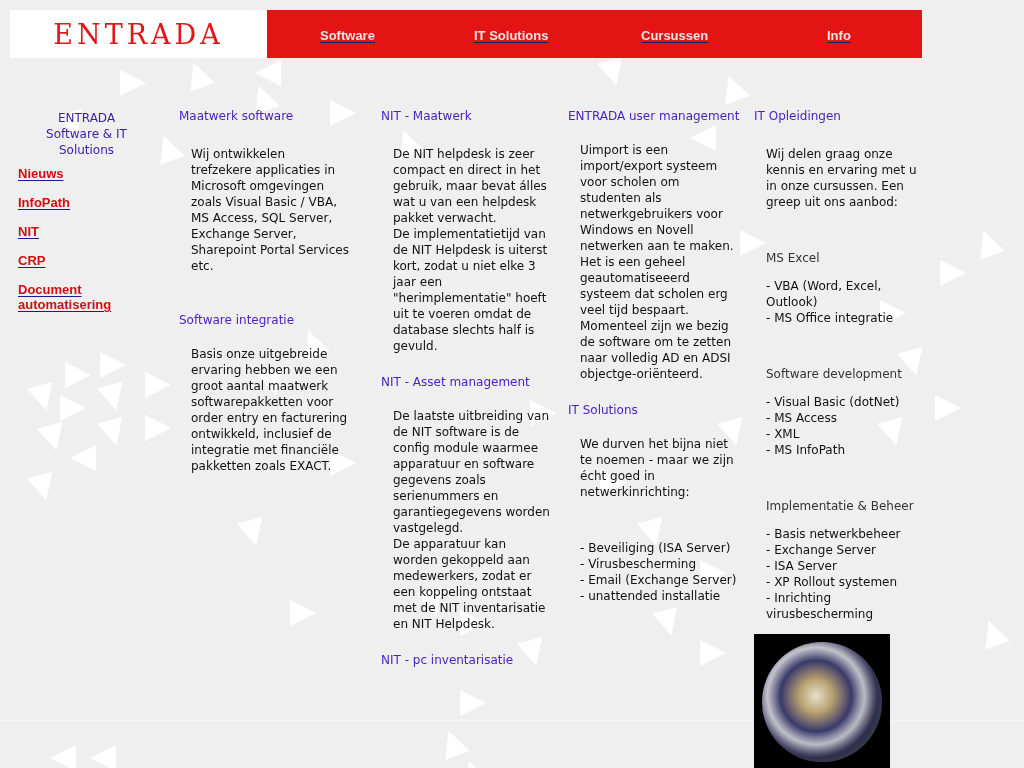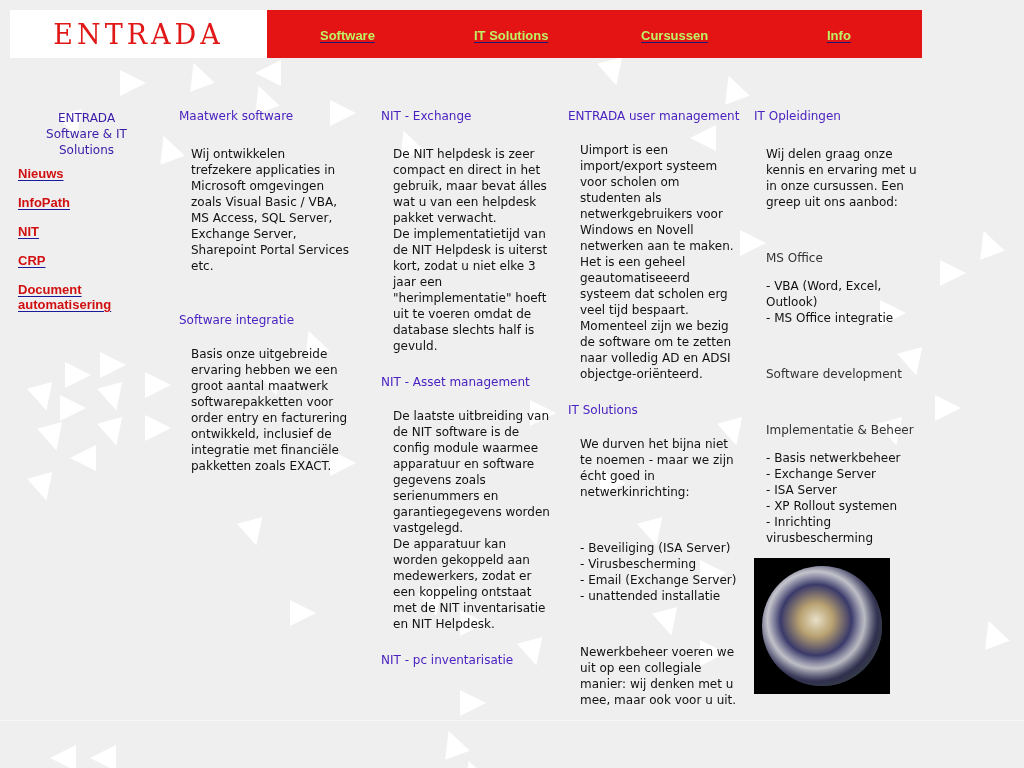--- a/index.html
+++ b/index.html
@@ -8,21 +8,21 @@
     background:#efefef;
     font-family:"DejaVu Sans", sans-serif;
     color:#111;
   }
   .bg-tri { position:absolute; width:0; height:0; z-index:0; }
   .header { position:absolute; top:10px; left:10px; width:912px; height:48px; display:flex; z-index:2; }
   .logo-box { width:257px; height:48px; background:#fff; display:flex; align-items:center; justify-content:center; }
   .logo-text { font-family:"DejaVu Serif", serif; color:#e01818; font-size:27px; letter-spacing:4px; font-weight:normal; }
   .nav { flex:1; background:#e41414; position:relative; }
   .nav a {
-    position:absolute; top:18px; color:#bef264; font-weight:bold; font-size:13px;
+    position:absolute; top:18px; color:#e5e5e5; font-weight:bold; font-size:13px;
     font-family:"Liberation Sans", sans-serif;
     text-decoration:underline; text-decoration-color:#1a1a7a; text-underline-offset:2px;
   }
   .side { position:absolute; left:18px; top:110px; width:160px; z-index:2; }
   .side-brand { color:#3a1aa8; font-size:12px; text-align:center; width:137px; line-height:16px; }
   .side-link {
     display:block; margin-top:14px; color:#d01010; font-weight:bold; font-size:13px;
     font-family:"Liberation Sans", sans-serif; line-height:15px;
     text-decoration:underline; text-decoration-color:#1a1a9a; text-underline-offset:2px;
   }
@@ -126,21 +126,21 @@
   <div class="gap-s"></div>
   <p>Wij ontwikkelen trefzekere applicaties in Microsoft omgevingen zoals Visual Basic / VBA, MS Access, SQL Server, Exchange Server, Sharepoint Portal Services etc.</p>
   <div class="gap-m"></div>
   <div class="gap-s"></div>
   <h3>Software integratie</h3>
   <div style="height:6px"></div>
   <p>Basis onze uitgebreide ervaring hebben we een groot aantal maatwerk softwarepakketten voor order entry en facturering ontwikkeld, inclusief de integratie met financiële pakketten zoals EXACT.</p>
 </div>
 
 <div class="col" style="left:381px">
-  <h3>NIT - Exchange</h3>
+  <h3>NIT - Maatwerk</h3>
   <div class="gap-s"></div>
   <p>De NIT helpdesk is zeer compact en direct in het gebruik, maar bevat álles wat u van een helpdesk pakket verwacht.
 De implementatietijd van de NIT Helpdesk is uiterst kort, zodat u niet elke 3 jaar een "herimplementatie" hoeft uit te voeren omdat de database slechts half is gevuld.</p>
   <div style="height:8px"></div>
   <h3>NIT - Asset management</h3>
   <div style="height:6px"></div>
   <p>De laatste uitbreiding van de NIT software is de config module waarmee apparatuur en software gegevens zoals serienummers en garantiegegevens worden vastgelegd.
 De apparatuur kan worden gekoppeld aan medewerkers, zodat er een koppeling ontstaat met de NIT inventarisatie en NIT Helpdesk.</p>
   <div style="height:8px"></div>
   <h3>NIT - pc inventarisatie</h3>
@@ -156,33 +156,36 @@
   <div style="height:8px"></div>
   <h3>IT Solutions</h3>
   <div style="height:6px"></div>
   <p>We durven het bijna niet te noemen - maar we zijn écht goed in netwerkinrichting:</p>
   <div class="gap-m"></div>
   <p>- Beveiliging (ISA Server)
 - Virusbescherming
 - Email (Exchange Server)
 - unattended installatie</p>
   <div class="gap-m"></div>
-  <p>Newerkbeheer voeren we uit op een collegiale manier: wij denken met u mee, maar ook voor u uit.</p>
 </div>
 
 <div class="col" style="left:754px">
   <h3>IT Opleidingen</h3>
   <div class="gap-s"></div>
   <p>Wij delen graag onze kennis en ervaring met u in onze cursussen. Een greep uit ons aanbod:</p>
   <div class="gap-m"></div>
-  <p style="color:#333">MS Office</p>
+  <p style="color:#333">MS Excel</p>
   <p>- VBA (Word, Excel, Outlook)
 - MS Office integratie</p>
   <div class="gap-m"></div>
   <p style="color:#333">Software development</p>
+  <p>- Visual Basic (dotNet)
+- MS Access
+- XML
+- MS InfoPath</p>
   <div class="gap-m"></div>
   <p style="color:#333">Implementatie &amp; Beheer</p>
   <p>- Basis netwerkbeheer
 - Exchange Server
 - ISA Server
 - XP Rollout systemen
 - Inrichting virusbescherming</p>
   <div class="globe">
     <div class="globe-ball"></div>
   </div>

